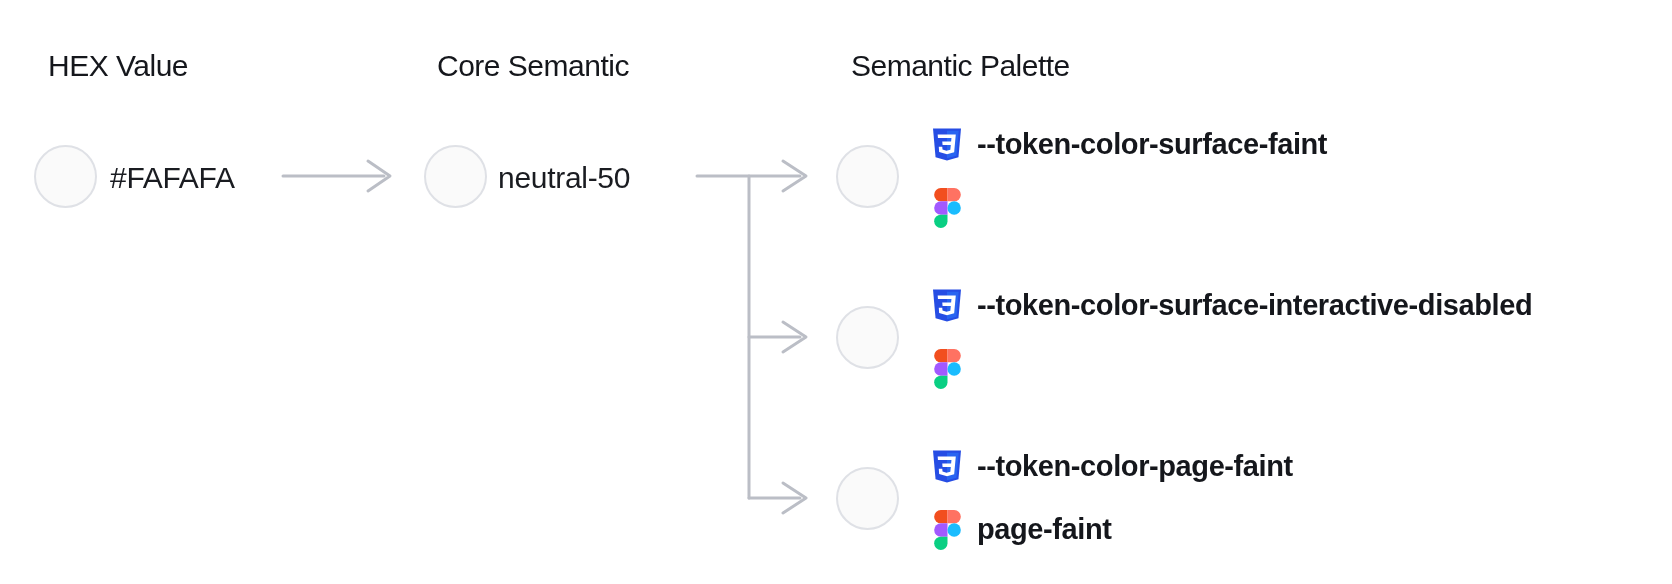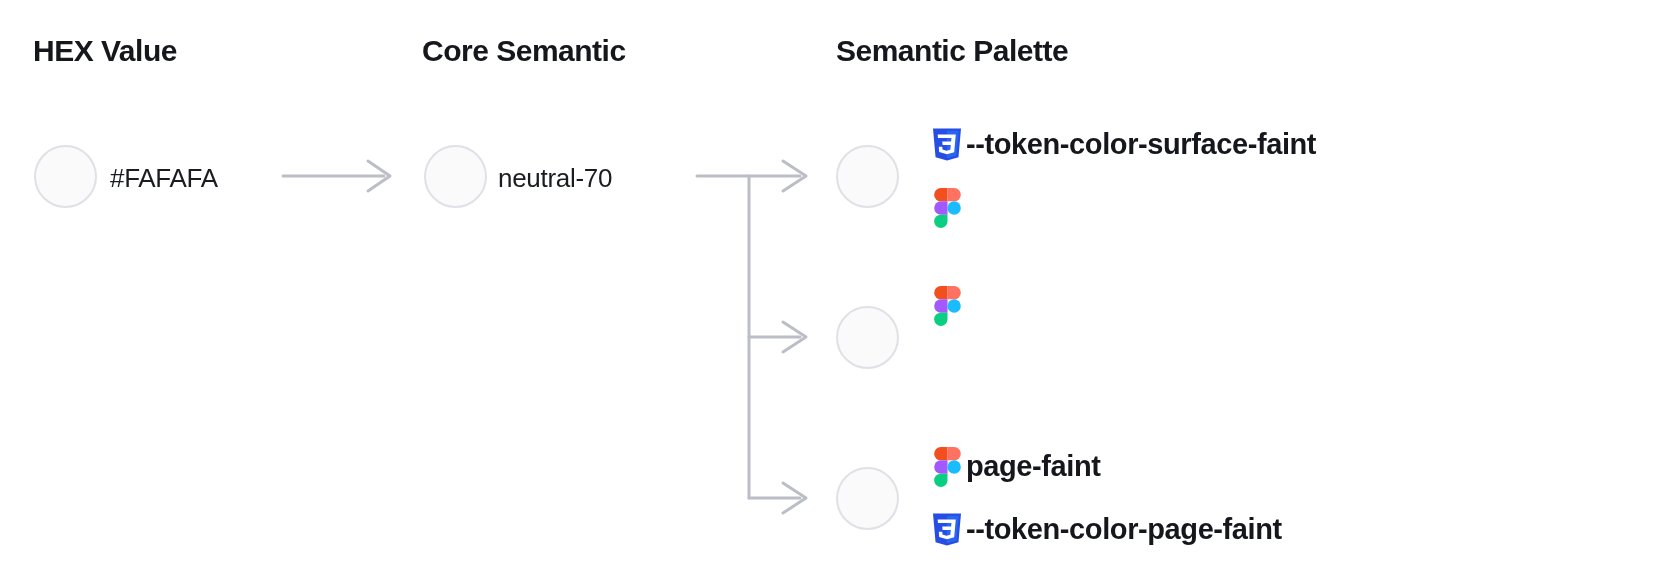--- a/index.html
+++ b/index.html
@@ -5,60 +5,60 @@
   html,body{margin:0;padding:0;background:#ffffff;}
   body{
     width:1672px;height:584px;position:relative;overflow:hidden;
     font-family:"Liberation Sans","DejaVu Sans",sans-serif;
     -webkit-font-smoothing:antialiased;
   }
   .canvas{position:absolute;inset:0;}
 
   
   .col-title{
-    position:absolute;top:33px;margin:0;
-    font-size:30px;font-weight:700;color:#15171C;letter-spacing:-0.5px;
+    position:absolute;top:33px;margin:15px;
+    font-size:30px;font-weight:400;color:#15171C;letter-spacing:-0.5px;
     line-height:36px;white-space:nowrap;
   }
   .t-hex{left:33px;}
   .t-core{left:422px;}
   .t-sem{left:836px;}
 
   
   .swatch{
     position:absolute;width:63px;height:63px;border-radius:50%;
     background:#FAFAFA;border:2px solid #DFE1E6;box-sizing:border-box;
   }
   .sw-hex{left:34px;top:145px;}
   .sw-core{left:424px;top:145px;}
   .sw-sem1{left:836px;top:145px;}
   .sw-sem2{left:836px;top:306px;}
   .sw-sem3{left:836px;top:467px;}
 
   
   .value-label{
     position:absolute;transform:translateY(-50%);
-    font-size:26px;font-weight:400;color:#1A1C21;letter-spacing:-0.3px;
+    font-size:30px;font-weight:400;color:#1A1C21;letter-spacing:-0.3px;
     white-space:nowrap;
   }
   .v-hex{left:110px;top:178px;}
   .v-core{left:498px;top:178px;}
 
   
   .connectors{position:absolute;left:0;top:0;pointer-events:none;}
 
   
   .sem-row{
     position:absolute;left:930px;width:740px;height:126px;
     display:flex;flex-direction:column;
   }
   .row-1{top:113px;}
   .row-2{top:274px;}
   .row-3{top:435px;}
-  .token-line{height:63px;display:flex;align-items:center;gap:2px;}
+  .token-line{height:63px;display:flex;align-items:center;gap:13px;}
   .icon-box{width:34px;display:flex;justify-content:center;align-items:center;flex:0 0 34px;}
   .token-text{
     font-size:29px;font-weight:700;color:#15171C;letter-spacing:-0.4px;
     white-space:nowrap;
   }
 </style>
 </head>
 <body>
 
 <div class="canvas">
@@ -78,21 +78,21 @@
       <path d="M783 322 L806 337 L783 352"></path>
       <path d="M749 498 H800"></path>
       <path d="M783 483 L806 498 L783 513"></path>
     </g>
   </svg>
 
   <div class="swatch sw-hex"></div>
   <div class="value-label v-hex">#FAFAFA</div>
 
   <div class="swatch sw-core"></div>
-  <div class="value-label v-core">neutral-70</div>
+  <div class="value-label v-core">neutral-50</div>
 
   <div class="swatch sw-sem1"></div>
   <div class="swatch sw-sem2"></div>
   <div class="swatch sw-sem3"></div>
 
   <div class="sem-row row-1">
     <div class="token-line">
       <span class="icon-box">
         <svg width="32" height="37" viewBox="0 0 24 24">
           <path fill="#264DE4" d="M1.5 0h21l-1.91 21.563L11.977 24l-8.564-2.438L1.5 0z"></path>
@@ -111,49 +111,59 @@
           <circle fill="#1ABCFE" cx="28.5" cy="28.5" r="9.5"></circle>
           <path fill="#0ACF83" d="M19 38H9.5a9.5 9.5 0 1 0 9.5 9.5z"></path>
         </svg>
       </span>
     </div>
   </div>
 
   <div class="sem-row row-2">
     <div class="token-line">
       <span class="icon-box">
+        <svg width="32" height="37" viewBox="0 0 24 24">
+          <path fill="#264DE4" d="M1.5 0h21l-1.91 21.563L11.977 24l-8.564-2.438L1.5 0z"></path>
+          <path fill="#2965F1" d="M12 1.6v20.8l7.1-2.02L20.8 1.6z"></path>
+          <path fill="#FFFFFF" d="M17.09 4.413L5 4.41l.213 2.622 10.125.002-.255 2.716h-6.64l.24 2.573h6.182l-.366 3.523-2.91.804-2.956-.81-.188-2.11h-2.61l.29 3.855L12 19.288l5.373-1.53L18.59 4.414z"></path>
+        </svg>
+      </span>
+      <span class="token-text">--token-color-surface-interactive-disabled</span>
+    </div>
+    <div class="token-line">
+      <span class="icon-box">
         <svg width="27" height="40" viewBox="0 0 38 57">
           <path fill="#F24E1E" d="M19 0H9.5a9.5 9.5 0 0 0 0 19H19z"></path>
           <path fill="#FF7262" d="M19 0h9.5a9.5 9.5 0 1 1 0 19H19z"></path>
           <path fill="#A259FF" d="M19 19H9.5a9.5 9.5 0 0 0 0 19H19z"></path>
           <circle fill="#1ABCFE" cx="28.5" cy="28.5" r="9.5"></circle>
           <path fill="#0ACF83" d="M19 38H9.5a9.5 9.5 0 1 0 9.5 9.5z"></path>
         </svg>
       </span>
     </div>
   </div>
 
   <div class="sem-row row-3">
     <div class="token-line">
       <span class="icon-box">
+        <svg width="32" height="37" viewBox="0 0 24 24">
+          <path fill="#264DE4" d="M1.5 0h21l-1.91 21.563L11.977 24l-8.564-2.438L1.5 0z"></path>
+          <path fill="#2965F1" d="M12 1.6v20.8l7.1-2.02L20.8 1.6z"></path>
+          <path fill="#FFFFFF" d="M17.09 4.413L5 4.41l.213 2.622 10.125.002-.255 2.716h-6.64l.24 2.573h6.182l-.366 3.523-2.91.804-2.956-.81-.188-2.11h-2.61l.29 3.855L12 19.288l5.373-1.53L18.59 4.414z"></path>
+        </svg>
+      </span>
+      <span class="token-text">--token-color-page-faint</span>
+    </div>
+    <div class="token-line">
+      <span class="icon-box">
         <svg width="27" height="40" viewBox="0 0 38 57">
           <path fill="#F24E1E" d="M19 0H9.5a9.5 9.5 0 0 0 0 19H19z"></path>
           <path fill="#FF7262" d="M19 0h9.5a9.5 9.5 0 1 1 0 19H19z"></path>
           <path fill="#A259FF" d="M19 19H9.5a9.5 9.5 0 0 0 0 19H19z"></path>
           <circle fill="#1ABCFE" cx="28.5" cy="28.5" r="9.5"></circle>
           <path fill="#0ACF83" d="M19 38H9.5a9.5 9.5 0 1 0 9.5 9.5z"></path>
         </svg>
       </span>
       <span class="token-text">page-faint</span>
     </div>
-    <div class="token-line">
-      <span class="icon-box">
-        <svg width="32" height="37" viewBox="0 0 24 24">
-          <path fill="#264DE4" d="M1.5 0h21l-1.91 21.563L11.977 24l-8.564-2.438L1.5 0z"></path>
-          <path fill="#2965F1" d="M12 1.6v20.8l7.1-2.02L20.8 1.6z"></path>
-          <path fill="#FFFFFF" d="M17.09 4.413L5 4.41l.213 2.622 10.125.002-.255 2.716h-6.64l.24 2.573h6.182l-.366 3.523-2.91.804-2.956-.81-.188-2.11h-2.61l.29 3.855L12 19.288l5.373-1.53L18.59 4.414z"></path>
-        </svg>
-      </span>
-      <span class="token-text">--token-color-page-faint</span>
-    </div>
   </div>
 
 </div>
 
 </body></html>

